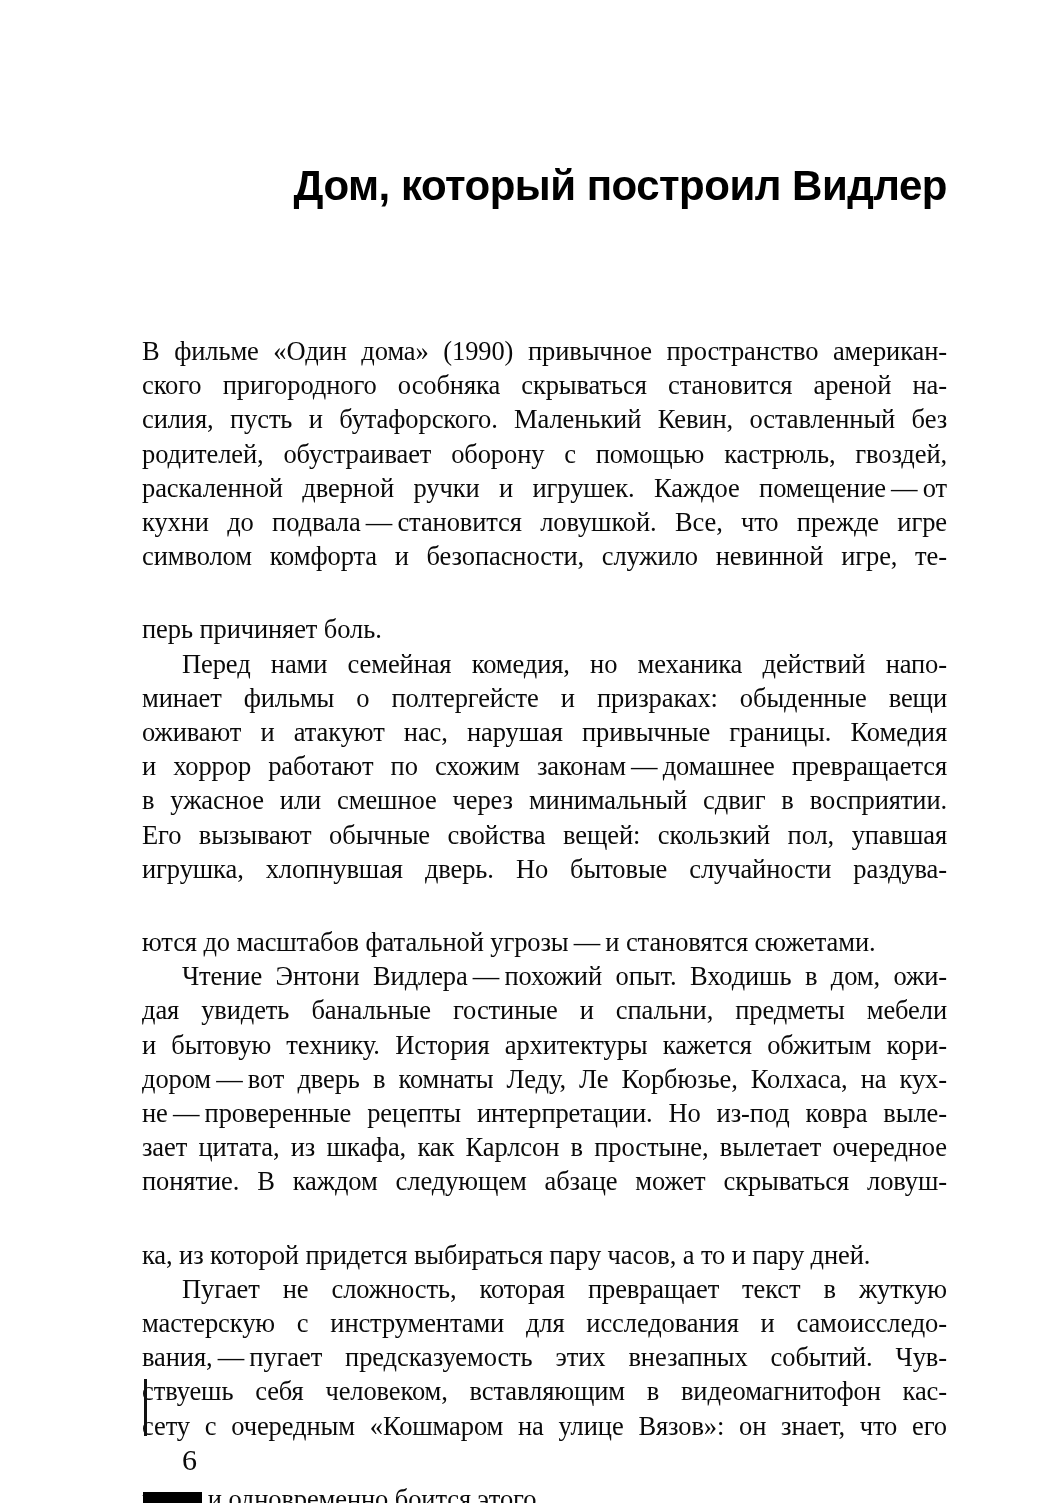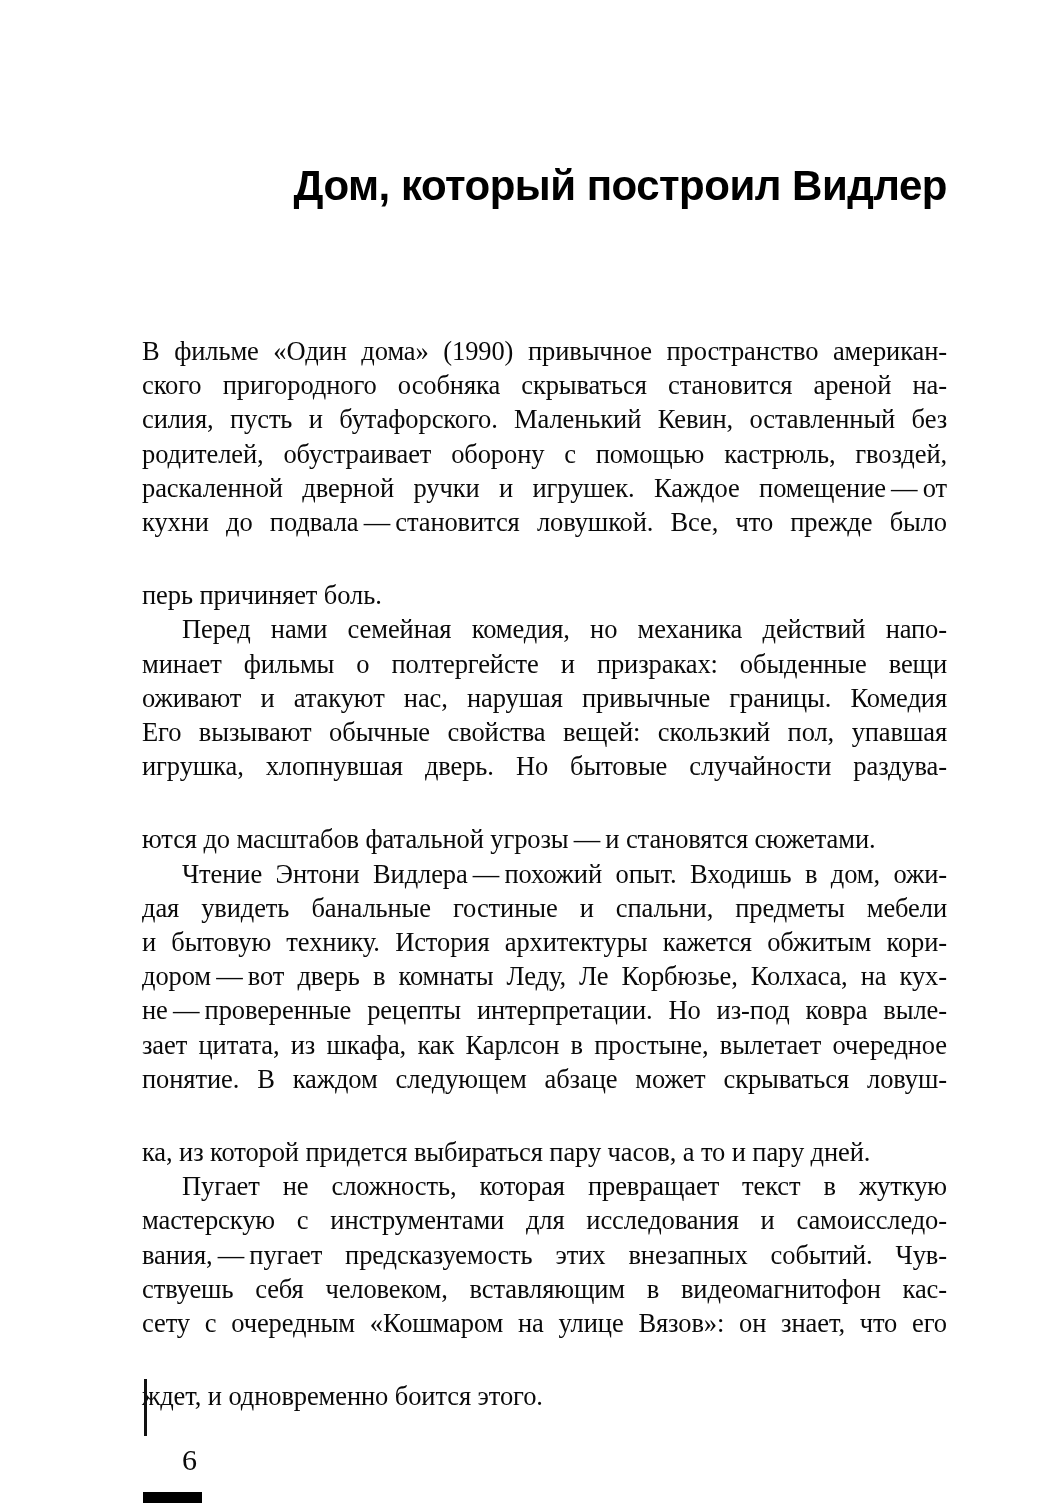--- a/index.html
+++ b/index.html
@@ -77,27 +77,30 @@
 <div class="page" style="background: rgb(255, 255, 255); color: rgb(10, 10, 10);">
   <div class="chapter-title" style="color: rgb(0, 0, 0);">Дом, который построил Видлер</div>
 
   <div class="body-text">
       <div class="paragraph">
         <div class="line">В фильме «Один дома» (1990) привычное пространство американ-</div>
         <div class="line">ского пригородного особняка скрываться становится ареной на-</div>
         <div class="line">силия, пусть и бутафорского. Маленький Кевин, оставленный без</div>
         <div class="line">родителей, обустраивает оборону с помощью кастрюль, гвоздей,</div>
         <div class="line">раскаленной дверной ручки и игрушек. Каждое помещение — от</div>
-        <div class="line">кухни до подвала — становится ловушкой. Все, что прежде было</div>
+        <div class="line">кухни до подвала — становится ловушкой. Все, что прежде игре</div>
+        <div class="line">символом комфорта и безопасности, служило невинной игре, те-</div>
         <div class="line plast">перь причиняет боль.</div>
       </div>
       <div class="paragraph">
         <div class="line indent">Перед нами семейная комедия, но механика действий напо-</div>
         <div class="line">минает фильмы о полтергейсте и призраках: обыденные вещи</div>
         <div class="line">оживают и атакуют нас, нарушая привычные границы. Комедия</div>
+        <div class="line">и хоррор работают по схожим законам — домашнее превращается</div>
+        <div class="line">в ужасное или смешное через минимальный сдвиг в восприятии.</div>
         <div class="line">Его вызывают обычные свойства вещей: скользкий пол, упавшая</div>
         <div class="line">игрушка, хлопнувшая дверь. Но бытовые случайности раздува-</div>
         <div class="line plast">ются до масштабов фатальной угрозы — и становятся сюжетами.</div>
       </div>
       <div class="paragraph">
         <div class="line indent">Чтение Энтони Видлера — похожий опыт. Входишь в дом, ожи-</div>
         <div class="line">дая увидеть банальные гостиные и спальни, предметы мебели</div>
         <div class="line">и бытовую технику. История архитектуры кажется обжитым кори-</div>
         <div class="line">дором — вот дверь в комнаты Леду, Ле Корбюзье, Колхаса, на кух-</div>
         <div class="line">не — проверенные рецепты интерпретации. Но из-под ковра выле-</div>

